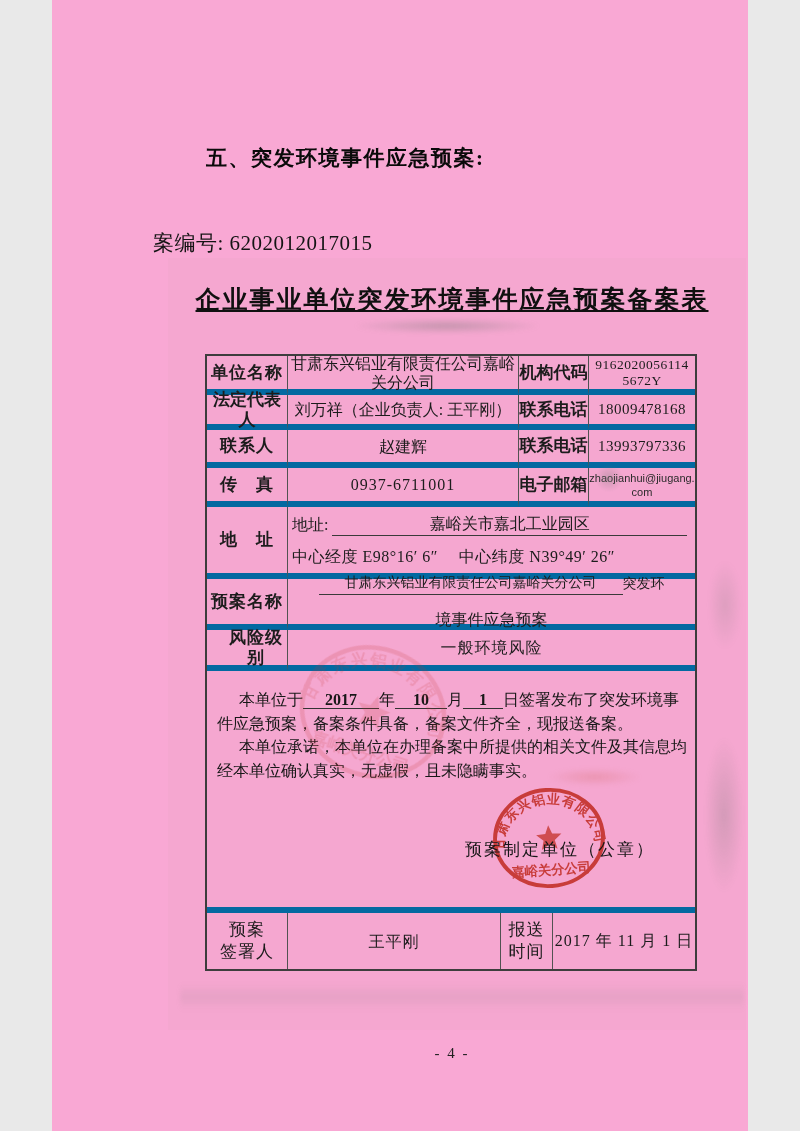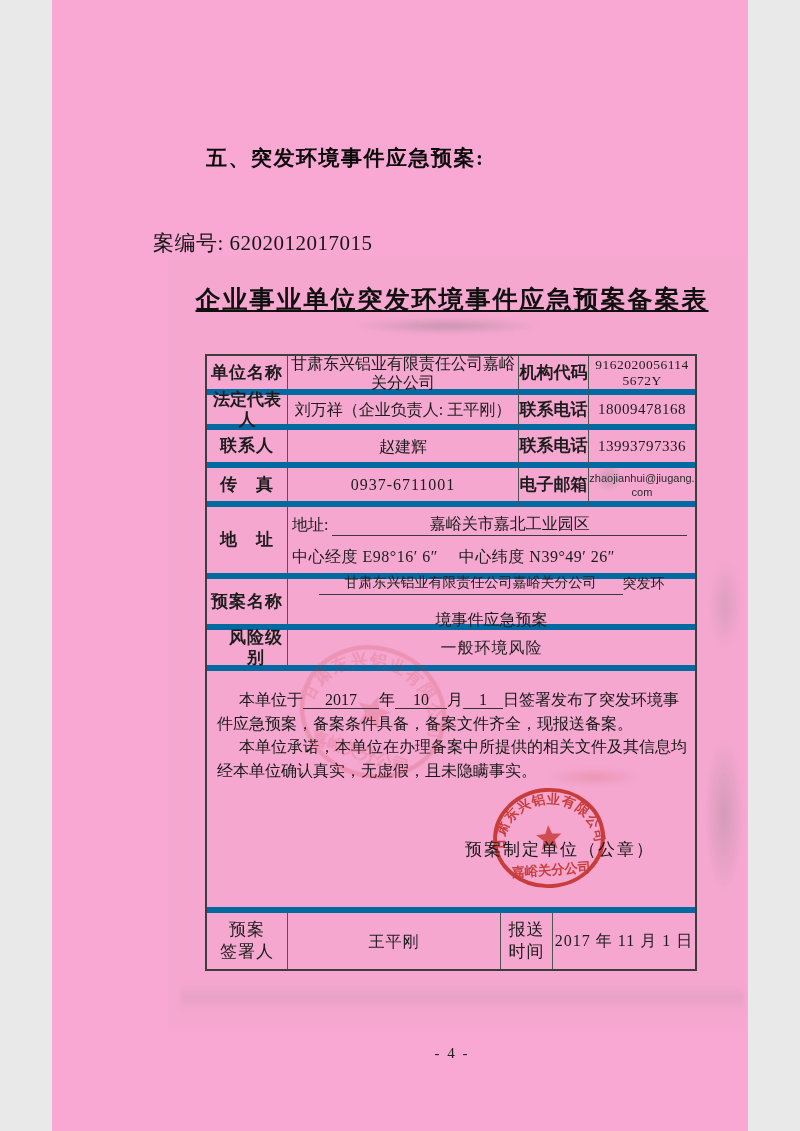--- a/index.html
+++ b/index.html
@@ -37,21 +37,21 @@
   .addr-ul { flex:1; text-align:center; border-bottom:1px solid #3a3a3a; margin-left:4px; }
   .addr-line2 { font-size:16px; margin-top:11px; white-space:nowrap; letter-spacing:0.5px; }
 
   .plan-line1 { display:flex; justify-content:center; align-items:center; font-size:14px; line-height:22px; white-space:nowrap; }
   .plan-line2 { font-size:16px; line-height:22px; margin-top:14px; }
 
   .stmt { position:absolute; left:10px; top:332px; width:474px; font-size:16px;
     line-height:23.5px; text-align:left; color:#181818; }
   .stmt .ln { white-space:nowrap; }
   .ind { padding-left:22px; }
-  .blank { display:inline-block; text-align:center; border-bottom:1px solid #333; line-height:17px; }
+  .blank { display:inline-block; text-align:center; border-bottom:1px solid #333; line-height:17px;font-weight:bold; }
   .seal-caption { position:absolute; left:258px; top:482px; font-size:17px; letter-spacing:2px;
     white-space:nowrap; color:#161616; z-index:5; }
 
   .stamp { position:absolute; z-index:4; }
   .stamp-main { left:283px; top:430px; width:118px; height:104px; transform:rotate(-4deg); opacity:0.92; }
   .stamp-faint { left:88px; top:280px; width:156px; height:152px; transform:rotate(18deg); opacity:0.17; z-index:1; filter:blur(0.4px); }
 
   .footer-lbl { font-weight:400; font-size:17px; line-height:22px; letter-spacing:1px; }
   .date-val { font-size:16px; letter-spacing:1px; white-space:nowrap; }
 

